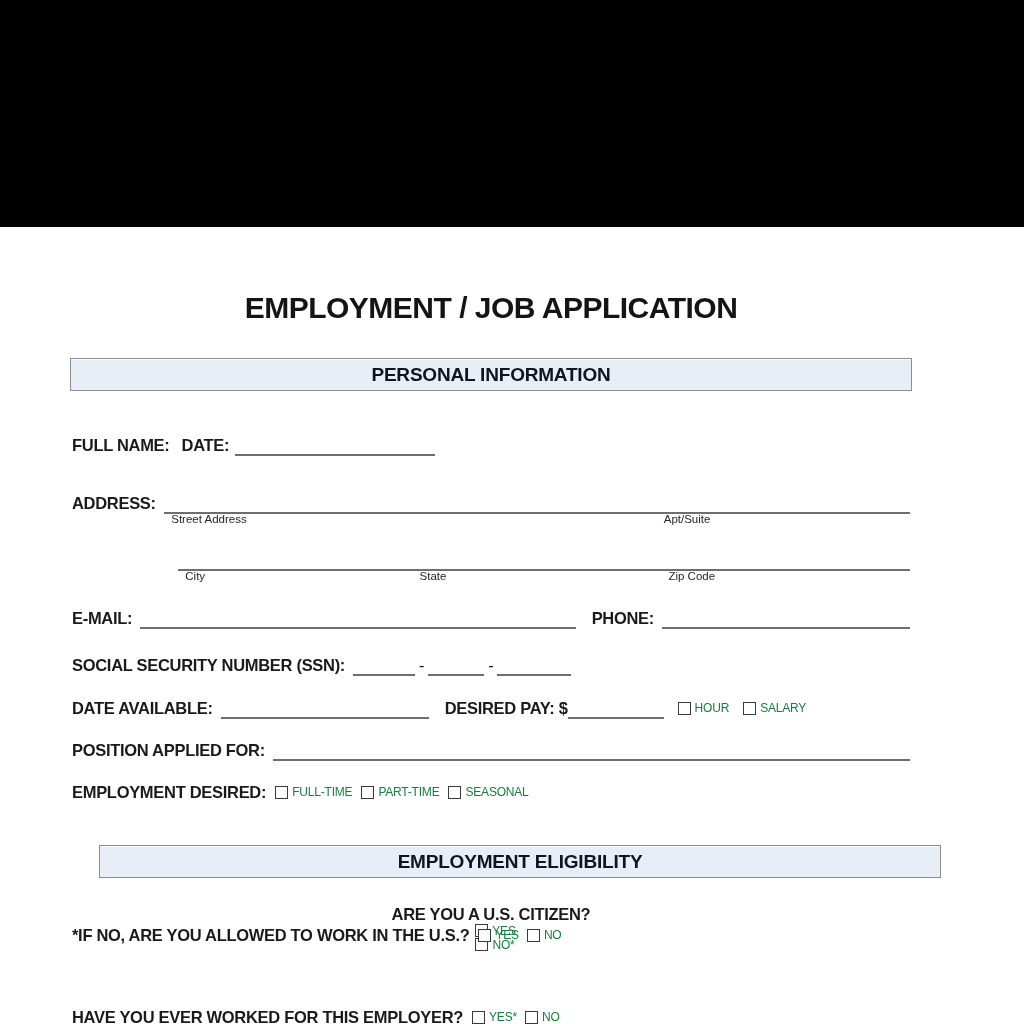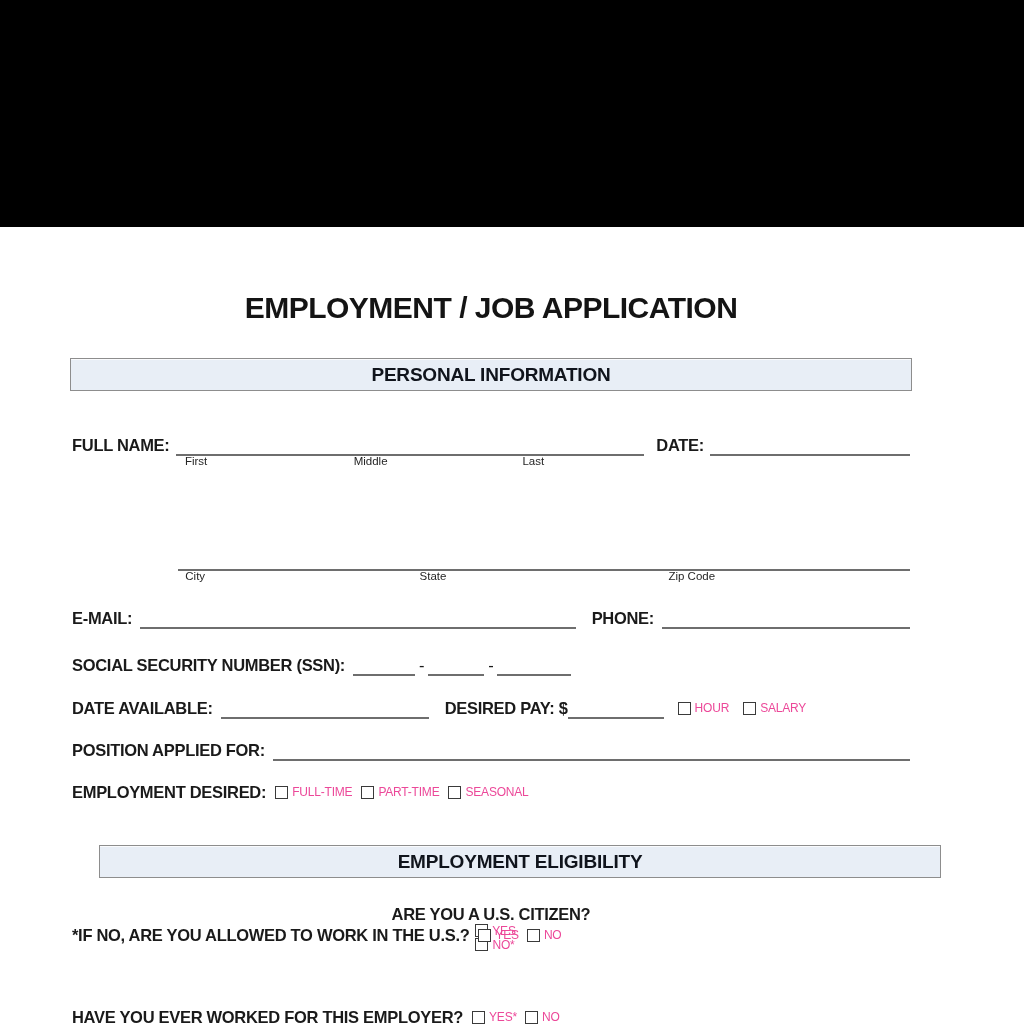--- a/index.html
+++ b/index.html
@@ -91,21 +91,21 @@
   .cb {
     width: 13px;
     height: 13px;
     border: 1.6px solid #3a3a3a;
     background: #ffffff;
     box-sizing: border-box;
     flex: 0 0 auto;
   }
   .cb-label {
     font-size: 12px;
-    color: #ec4899;
+    color: #15803d;
     white-space: nowrap;
     letter-spacing: -0.2px;
   }
   .q-row { align-items: center; }
   .q-row .cb-group { margin-left: 9px; }
 </style>
 </head>
 <body>
 
 <div class="letterbox"></div>
@@ -113,29 +113,31 @@
 <div class="page">
 
   <div class="doc-title">EMPLOYMENT / JOB APPLICATION</div>
 
   <div class="section-bar bar-personal">
     <span>PERSONAL INFORMATION</span>
   </div>
 
   <div class="row" style="top:206px; height:24px;">
     <span class="lbl">FULL NAME:</span>
-    <span class="fill grow" style="margin-left:6px;">
-      <span class="sub" style="left:2%;">First</span>
-      <span class="sub" style="left:38%;">Middle</span>
-      <span class="sub" style="left:74%;">Last</span>
-    </span>
     <span class="lbl" style="margin-left:12px;">DATE:</span>
     <span class="fill" style="width:200px; margin-left:6px;"></span>
   </div>
 
+  <div class="row" style="top:264px; height:24px;">
+    <span class="lbl">ADDRESS:</span>
+    <span class="fill grow" style="margin-left:8px;">
+      <span class="sub" style="left:1%;">Street Address</span>
+      <span class="sub" style="left:67%;">Apt/Suite</span>
+    </span>
+  </div>
 
   <div class="row" style="top:322px; height:22px; padding-left:106px;">
     <span class="fill grow">
       <span class="sub" style="left:1%;">City</span>
       <span class="sub" style="left:33%;">State</span>
       <span class="sub" style="left:67%;">Zip Code</span>
     </span>
   </div>
 
   <div class="row" style="top:379px; height:24px;">

